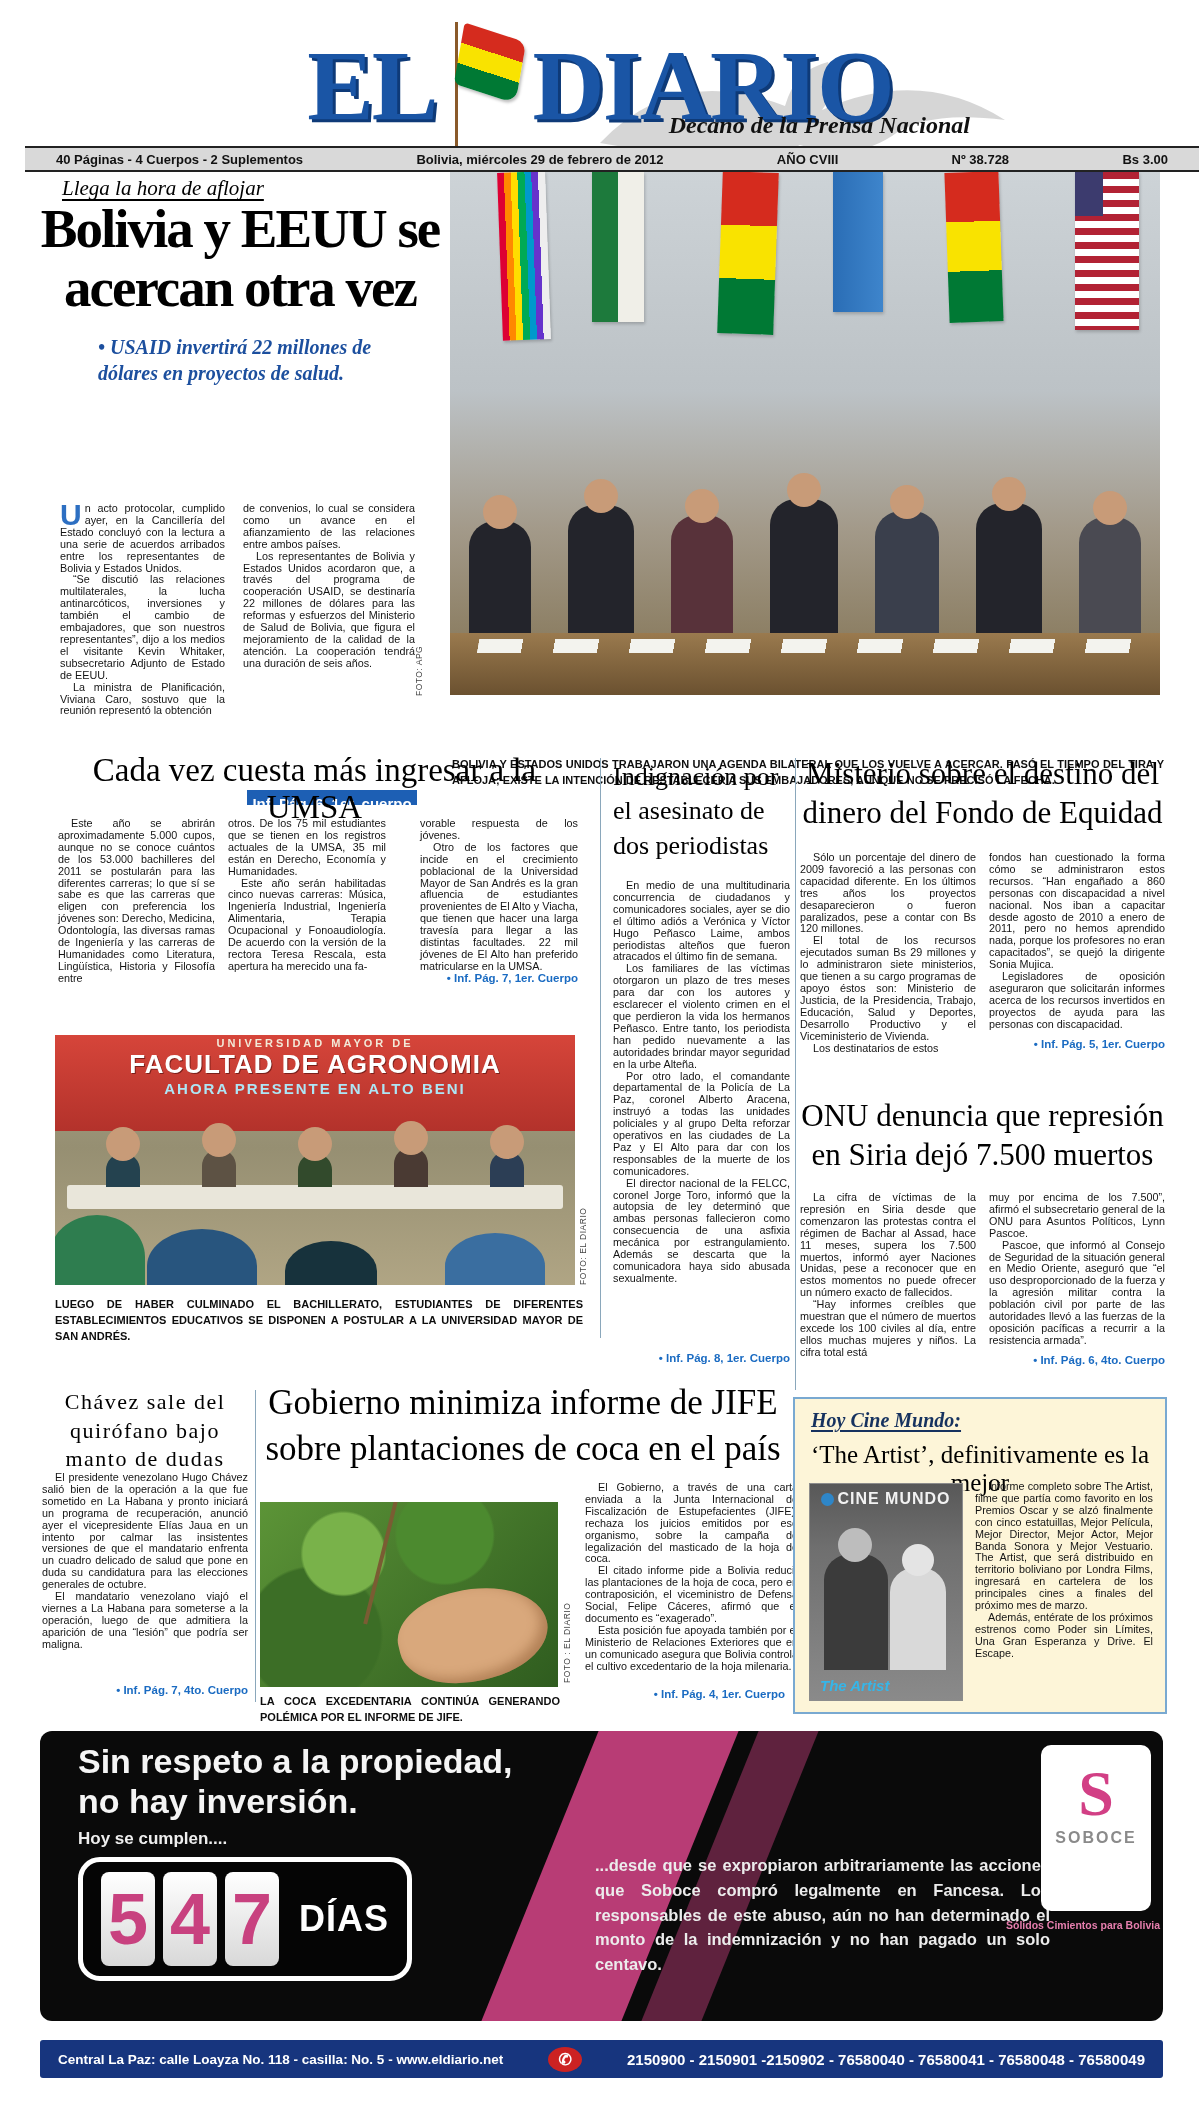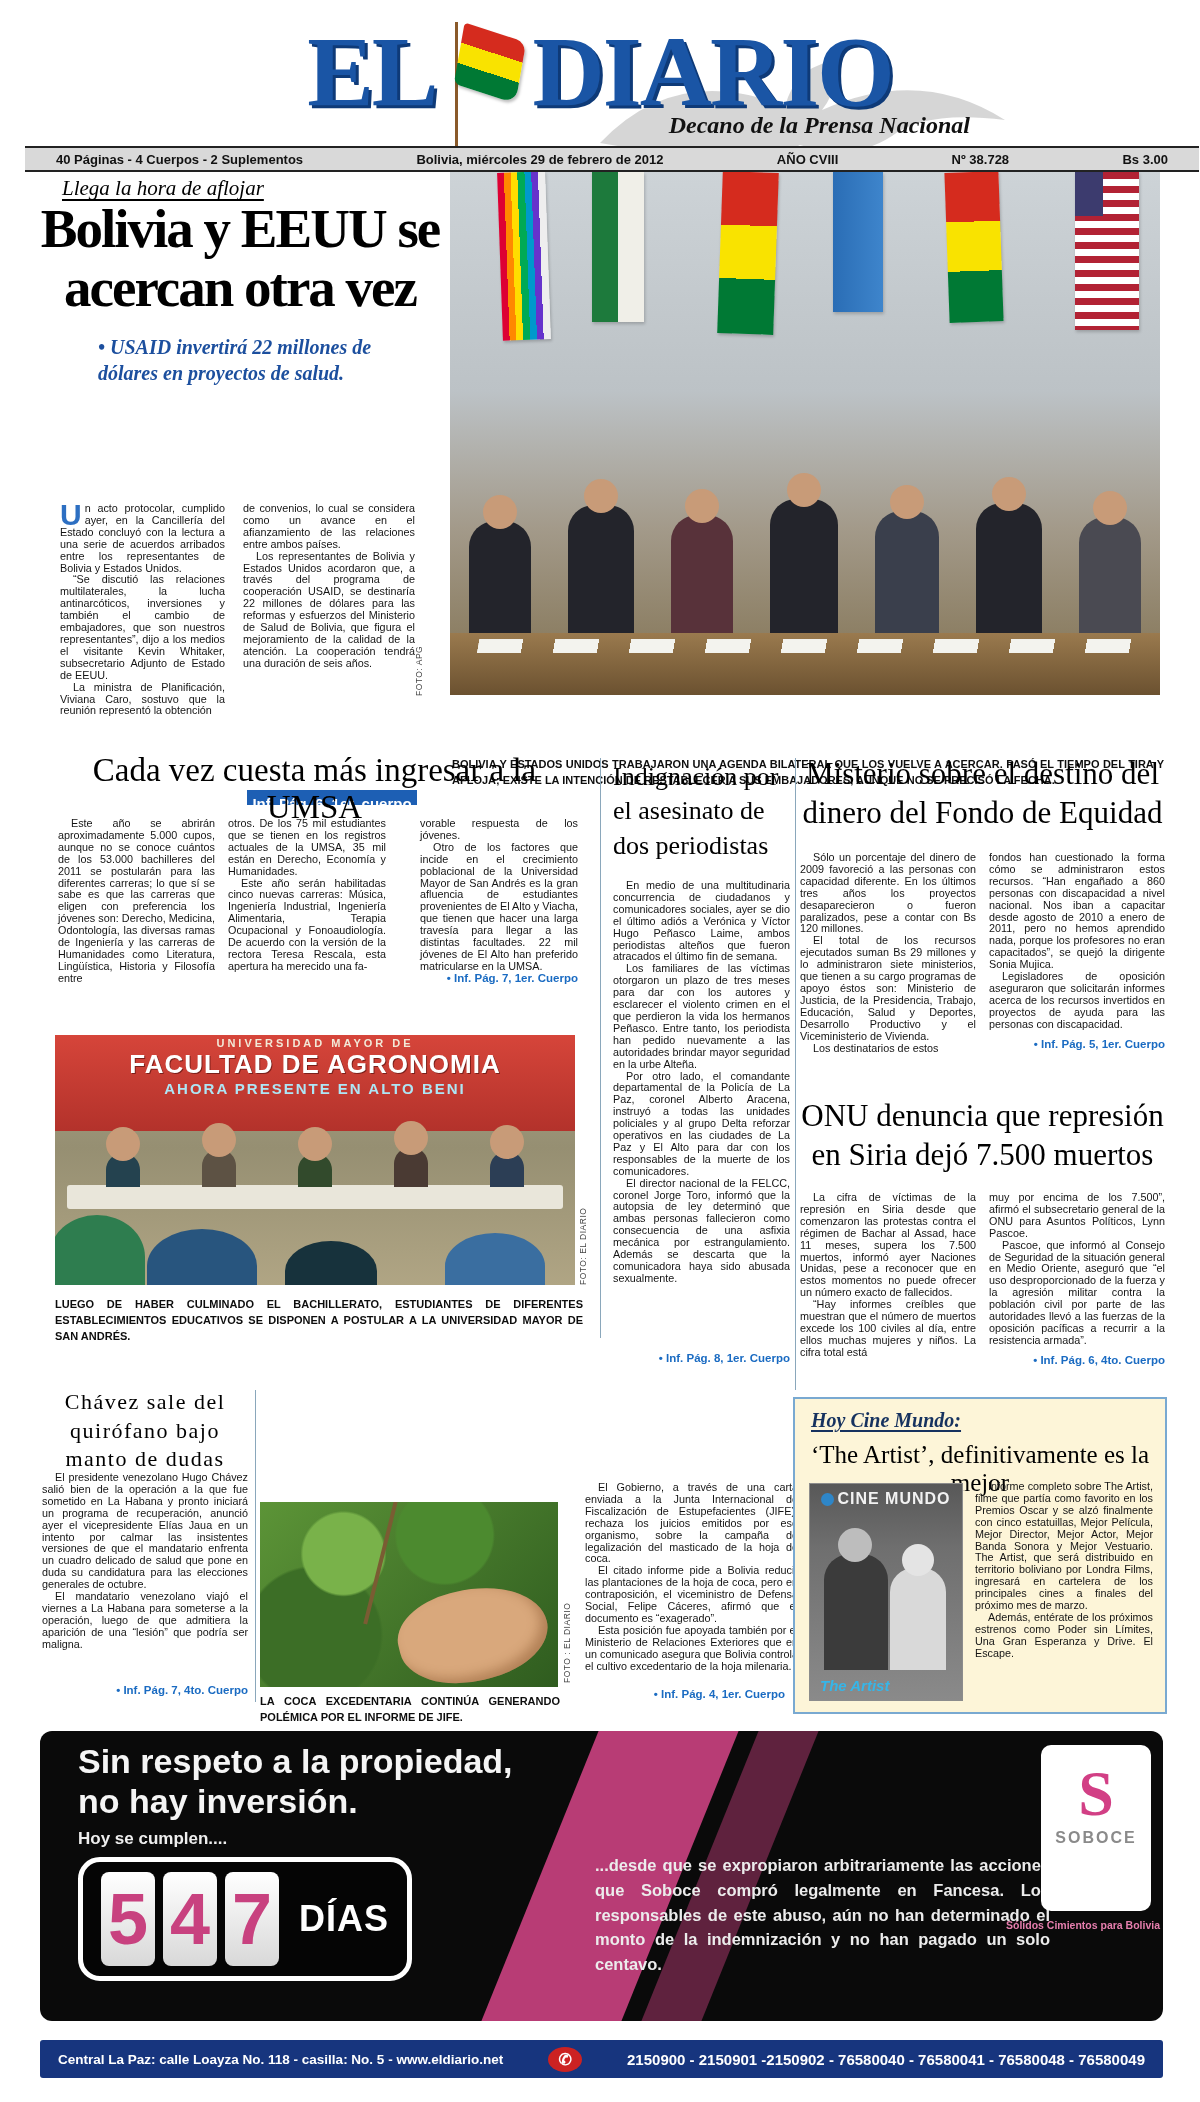--- a/index.html
+++ b/index.html
@@ -1,21 +1,21 @@
 <!DOCTYPE html>
 <html><head>
 <meta charset="utf-8">
 <style>
   html,body{margin:0;padding:0;background:#e8e8e8;}
   .page{position:relative;width:1200px;height:2102px;background:#ffffff;overflow:hidden;
         font-family:"Liberation Sans",sans-serif;margin:0 auto;}
   .abs{position:absolute;}
   .serif{font-family:"Liberation Serif",serif;}
   
-  .logo-row{display:flex;align-items:flex-start;justify-content:center;gap:8px;}
+  .logo-row{display:flex;align-items:center;justify-content:center;gap:8px;}
   .logo-word{font-family:"Liberation Serif",serif;font-weight:bold;font-size:100px;line-height:1;
              color:#1a55a5;text-shadow:3px 3px 0 #0e3a78;letter-spacing:-2px;}
   .logo-flag{position:relative;width:80px;height:128px;}
   .logo-pole{position:absolute;left:10px;top:0;width:3px;height:128px;background:#8a5a2a;}
   .logo-cloth{position:absolute;left:13px;top:10px;width:64px;height:62px;transform:rotate(10deg) skewY(8deg);
               background:linear-gradient(180deg,#d52b1e 0 33%,#f9e300 33% 66%,#007934 66% 100%);
               border-radius:4px 10px 14px 6px;box-shadow:2px 2px 3px rgba(0,0,0,.25);}
   .tagline{font-family:"Liberation Serif",serif;font-style:italic;font-weight:bold;font-size:24px;color:#111;}
   .infobar{background:#d9d9d9;border-top:2px solid #222;border-bottom:2px solid #222;
            display:flex;justify-content:space-between;align-items:center;font-weight:bold;font-size:13px;color:#111;}
@@ -238,20 +238,24 @@
     <div class="ref" style="margin-top:8px;">• Inf. Pág. 6, 4to. Cuerpo</div>
   </div>
 
   <div class="abs serif" style="left:42px;top:1388px;width:206px;font-size:22px;line-height:1.3;letter-spacing:1.5px;text-align:center;color:#000;">Chávez sale del quirófano bajo manto de dudas</div>
   <div class="abs body-col" style="left:42px;top:1472px;width:206px;">
     <p>El presidente venezolano Hugo Chávez salió bien de la operación a la que fue sometido en La Habana y pronto iniciará un programa de recuperación, anunció ayer el vicepresidente Elías Jaua en un intento por calmar las insistentes versiones de que el mandatario enfrenta un cuadro delicado de salud que pone en duda su candidatura para las elecciones generales de octubre.</p>
     <p>El mandatario venezolano viajó el viernes a La Habana para someterse a la operación, luego de que admitiera la aparición de una “lesión” que podría ser maligna.</p>
   </div>
   <div class="abs ref" style="left:42px;top:1684px;width:206px;">• Inf. Pág. 7, 4to. Cuerpo</div>
 
+  <div class="abs sec-head" style="left:262px;top:1380px;width:522px;font-size:35px;line-height:1.3;">
+    <div>Gobierno minimiza informe de JIFE</div>
+    <div>sobre plantaciones de coca en el país</div>
+  </div>
 
   <div class="abs coca" style="left:260px;top:1502px;width:298px;height:185px;">
     <div style="position:absolute;left:40%;top:-6px;width:4px;height:70%;background:#7a5c33;transform:rotate(14deg);"></div>
     <div class="hand"></div>
   </div>
   <div class="abs vcredit" style="left:562px;top:1565px;height:118px;">FOTO : EL DIARIO</div>
   <div class="abs caption" style="left:260px;top:1694px;width:300px;">LA COCA EXCEDENTARIA CONTINÚA GENERANDO POLÉMICA POR EL INFORME DE JIFE.</div>
 
   <div class="abs body-col" style="left:585px;top:1482px;width:213px;">
     <p>El Gobierno, a través de una carta enviada a la Junta Internacional de Fiscalización de Estupefacientes (JIFE), rechaza los juicios emitidos por ese organismo, sobre la campaña de legalización del masticado de la hoja de coca.</p>

